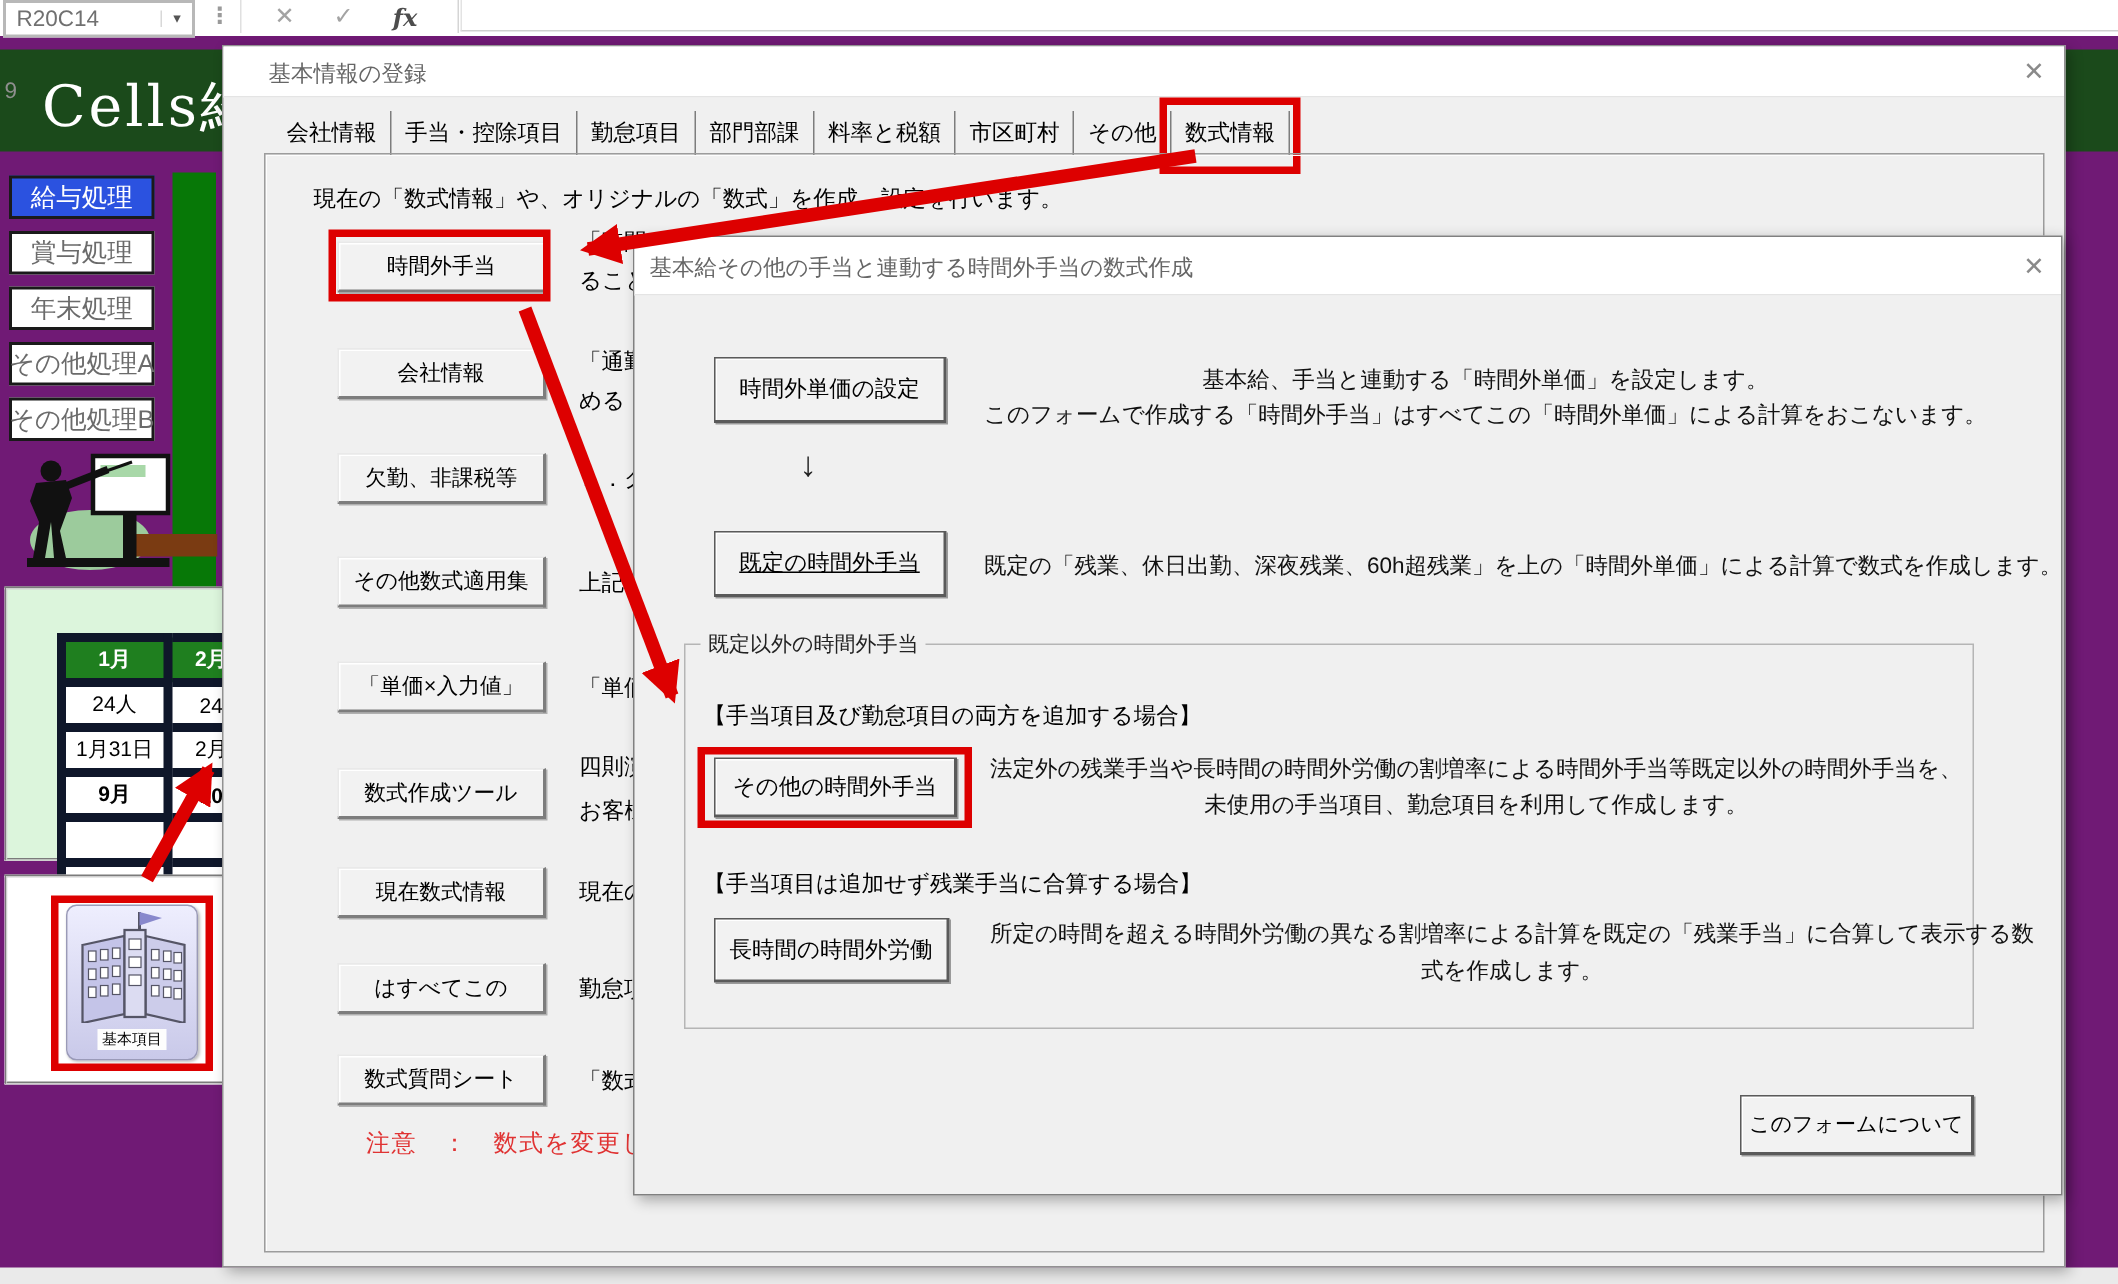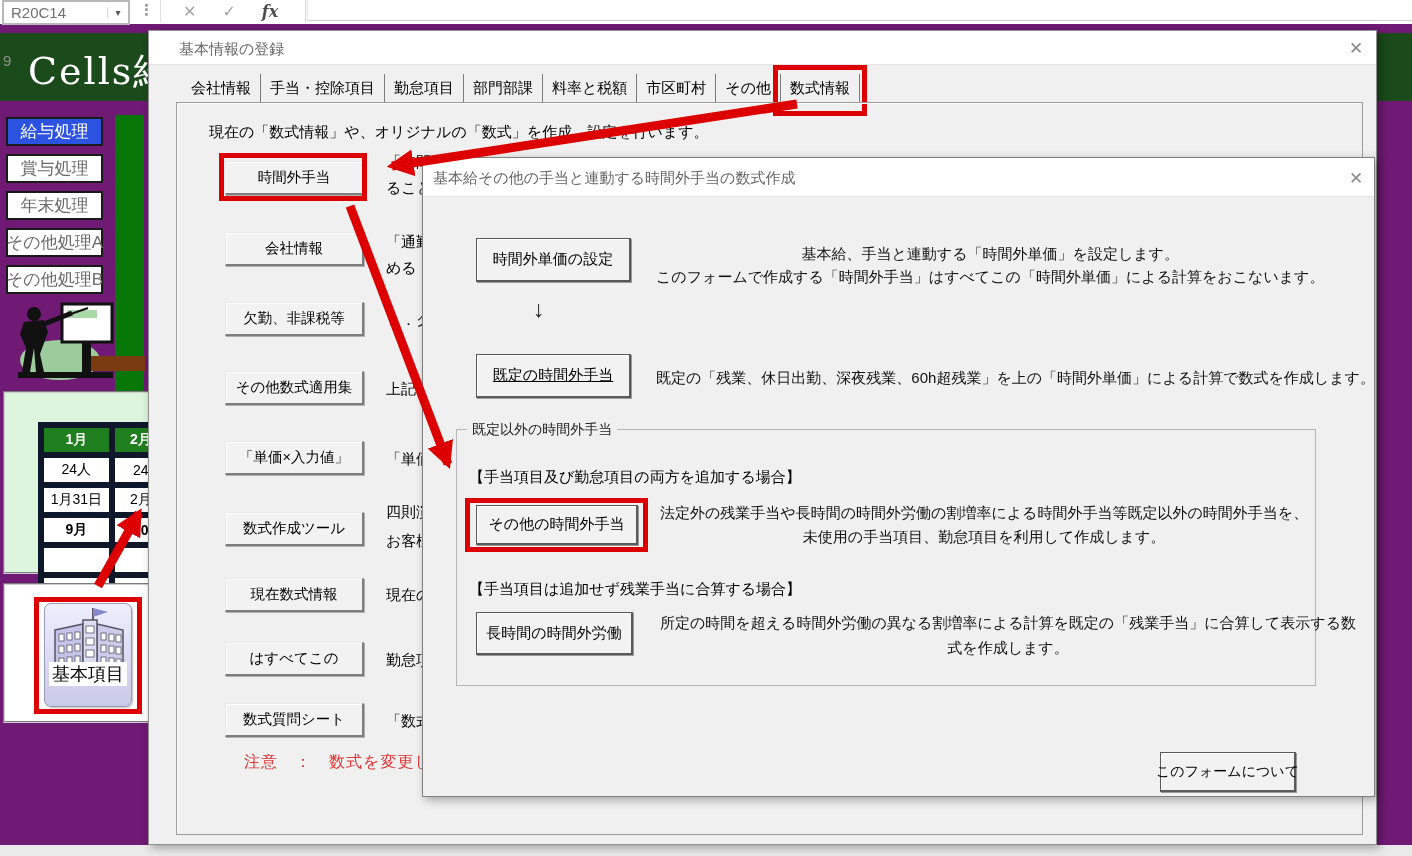--- a/index.html
+++ b/index.html
@@ -36,21 +36,21 @@
   .mtable{left:33px;top:29px;border-collapse:collapse;}
   .mtable td{border:6px solid #0f172a;background:#fff;height:24px;font-size:14px;text-align:center;padding:0 2px;}
   .mtable td.c1{width:74px;} .mtable td.c2{width:58px;}
   .mtable tr.hdr td{background:#1f7f1f;color:#fff;font-weight:bold;}
   .mtable tr.bold td{font-weight:bold;}
 
   
   .wpanel{left:3px;top:583px;width:172px;height:140px;background:#fff;border:2px groove #cfcfcf;box-sizing:border-box;}
   .tile{left:44px;top:603px;width:86px;height:102px;border:1px solid #9a9ab8;border-radius:7px;
         background:linear-gradient(#eeeefe,#c9c9e9);box-shadow:1px 1px 2px rgba(0,0,0,.25);}
-  .tile-label{position:absolute;left:50%;transform:translateX(-50%);bottom:20px;font-size:18px;background:#fdfdfd;
+  .tile-label{position:absolute;left:50%;transform:translateX(-50%);bottom:6px;font-size:10px;background:#fdfdfd;
               padding:0 3px;white-space:nowrap;}
 
   .red-frame{position:absolute;border:5px solid #dd0000;pointer-events:none;}
 
   
   .dialog{background:#f0f0f0;border:1px solid #919191;box-shadow:3px 3px 9px rgba(0,0,0,.32);box-sizing:border-box;}
   .dlg-titlebar{position:absolute;left:0;top:0;right:0;height:33px;background:#fff;border-bottom:1px solid #e4e4e4;}
   .dlg-title{position:absolute;left:30px;top:9px;font-size:15px;color:#666;white-space:nowrap;}
   .dlg-close{position:absolute;top:6px;width:22px;height:22px;color:#8a8a8a;font-size:17px;
              display:flex;align-items:center;justify-content:center;}
@@ -321,21 +321,21 @@
 
     <div class="d2-head" style="top:422px;">【手当項目は追加せず残業手当に合算する場合】</div>
     <div class="btn3d btn-dark" style="left:53px;top:454px;width:157px;height:43px;">
       <span>長時間の時間外労働</span>
     </div>
     <div class="d2-desc" style="left:237px;top:452px;line-height:25px;">
       <div>所定の時間を超える時間外労働の異なる割増率による計算を既定の「残業手当」に合算して表示する数</div>
         <div>式を作成します。</div>
     </div>
 
-    <div class="btn3d btn-dark" style="left:737px;top:594px;width:136px;height:40px;font-size:14px;">
+    <div class="btn3d btn-dark" style="left:737px;top:572px;width:156px;height:40px;font-size:14px;">
       <span>このフォームについて</span>
     </div>
   </div>
 
   <svg class="abs overlay" style="z-index:50;" viewBox="0 0 1412 856">
     <defs>
       <marker id="ah" viewBox="0 0 10 10" refX="8" refY="5" markerWidth="3" markerHeight="3" orient="auto">
         <path d="M0,0 L10,5 L0,10 Z" fill="#dd0000"></path>
       </marker>
     </defs>

